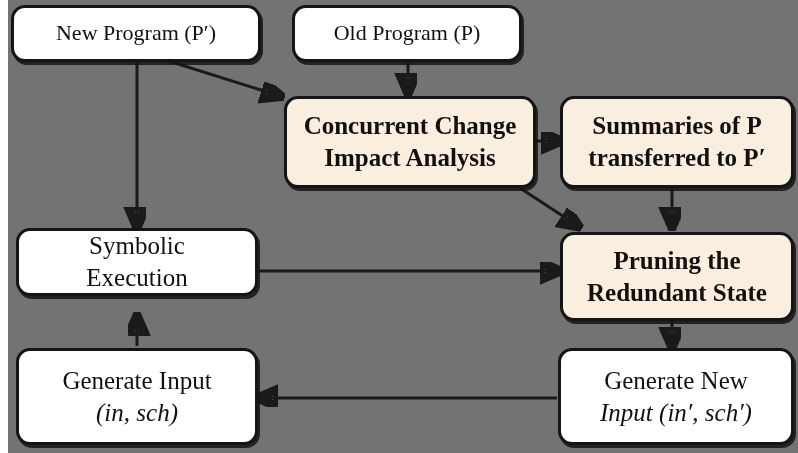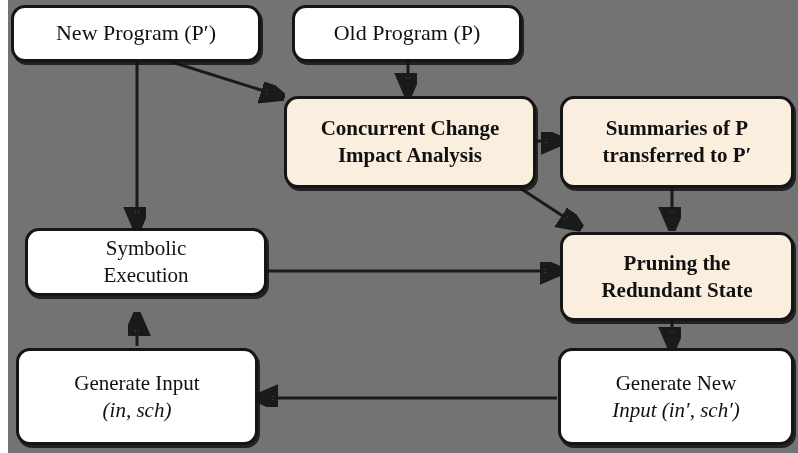--- a/index.html
+++ b/index.html
@@ -38,21 +38,21 @@
     font-weight: bold;
   }
   .node .line {
     display: block;
     white-space: nowrap;
   }
   .node.single {
     font-size: 22px;
   }
   .node.double {
-    font-size: 21px;
+    font-size: 25px;
   }
   .math {
     font-style: italic;
   }
   svg.edges {
     position: absolute;
     left: 0;
     top: 0;
     width: 798px;
     height: 453px;
@@ -108,21 +108,21 @@
   <div class="node double filled bold" style="left:276px; top:96px; width:252px; height:92px;">
     <span class="line">Concurrent Change</span>
     <span class="line">Impact Analysis</span>
   </div>
 
   <div class="node double filled bold" style="left:552px; top:96px; width:234px; height:92px;">
     <span class="line">Summaries of P</span>
     <span class="line">transferred to P′</span>
   </div>
 
-  <div class="node double" style="left:17px; top:228px; width:242px; height:68px;">
+  <div class="node double" style="left:8px; top:228px; width:242px; height:68px;">
     <span class="line">Symbolic</span>
     <span class="line">Execution</span>
   </div>
 
   <div class="node double filled bold" style="left:552px; top:232px; width:234px; height:89px;">
     <span class="line">Pruning the</span>
     <span class="line">Redundant State</span>
   </div>
 
   <div class="node double" style="left:8px; top:348px; width:242px; height:97px;">

